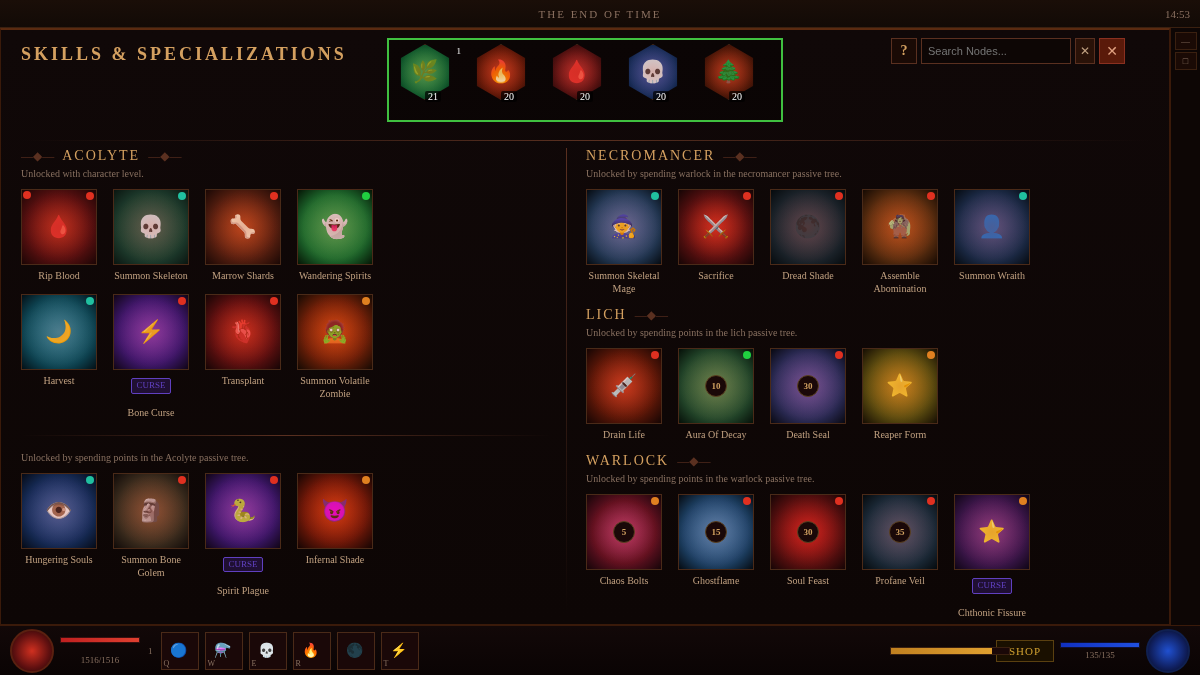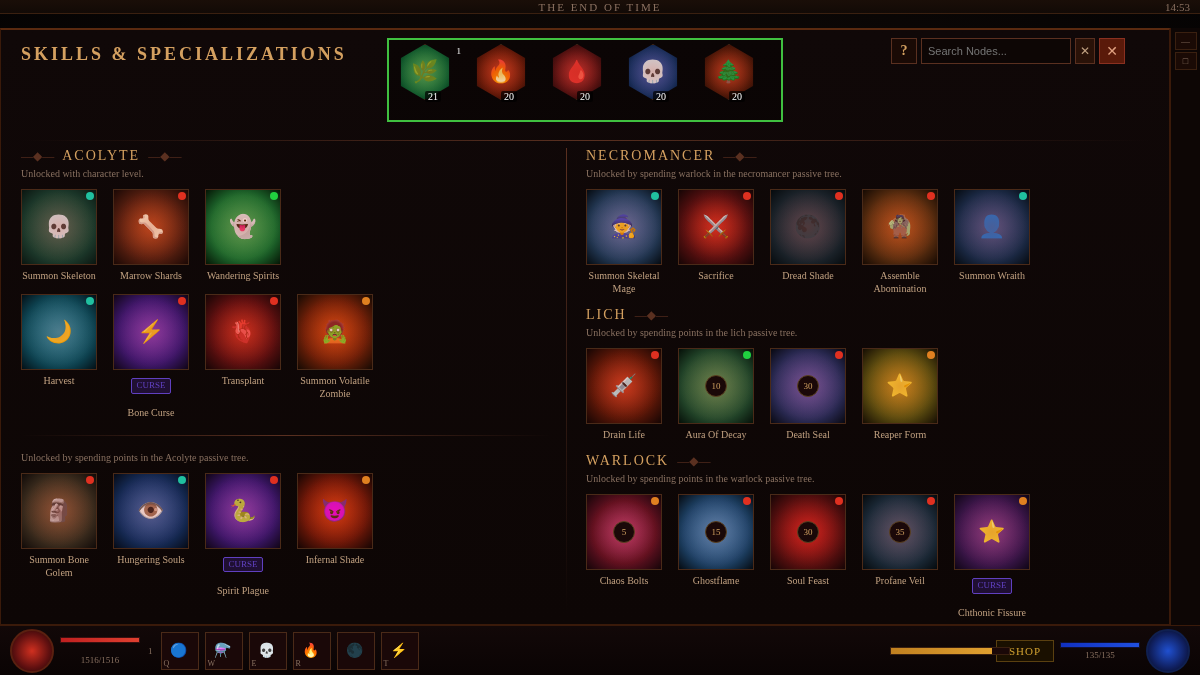--- a/index.html
+++ b/index.html
@@ -17,21 +17,21 @@
       inset: 0;
       background: radial-gradient(ellipse at center, #1a0f0a 0%, #0d0806 60%, #050303 100%);
     }
 
     
     .top-bar {
       position: absolute;
       top: 0;
       left: 0;
       right: 0;
-      height: 14px;
+      height: 28px;
       background: linear-gradient(180deg, #1a0e08 0%, #120a06 100%);
       border-bottom: 1px solid #3a2010;
       display: flex;
       align-items: center;
       justify-content: flex-end;
       padding: 0 10px;
     }
     .top-bar-title {
       position: absolute;
       left: 50%;
@@ -483,20 +483,21 @@
       background: #1a0808;
       border: 1px solid #5a4020;
       display: flex;
       align-items: center;
       justify-content: center;
       font-size: 9px;
       color: #d0a060;
       top: 50%;
       left: 50%;
       transform: translate(-50%, -50%);
+      font-weight: bold;
     }
 
     .bottom-health-orb {
       width: 44px;
       height: 44px;
       border-radius: 50%;
       background: radial-gradient(ellipse, #d03020 0%, #601010 60%, #1a0505 100%);
       border: 2px solid #5a2010;
     }
 
@@ -612,20 +613,30 @@
 
     <div class="section-header">
       <span class="divider-ornament">—◆—</span>
       <span class="section-title">ACOLYTE</span>
       <span class="divider-ornament">—◆—</span>
     </div>
     <div class="section-subtitle">Unlocked with character level.</div>
 
     <div class="skills-grid">
 
+      <div class="skill-item">
+        <div class="skill-icon-wrap">
+          <div class="skill-icon art-rip-blood">
+            <div class="skill-icon-inner">🩸</div>
+            <span class="skill-icon-gem gem-red"></span>
+          </div>
+          <span style="position:absolute;top:2px;left:2px;width:8px;height:8px;background:#e03020;border-radius:50%;"></span>
+        </div>
+        <div class="skill-name">Rip Blood</div>
+      </div>
 
       <div class="skill-item">
         <div class="skill-icon-wrap">
           <div class="skill-icon art-summon-skeleton">
             <div class="skill-icon-inner">💀</div>
             <span class="skill-icon-gem gem-teal"></span>
           </div>
         </div>
         <div class="skill-name">Summon Skeleton</div>
       </div>
@@ -696,36 +707,36 @@
     </div>
 
     <div class="h-divider" style="position:relative; left:0; right:0; margin:16px 0; width:100%;"></div>
 
     <div class="section-subtitle" style="margin-top:8px;">Unlocked by spending points in the Acolyte passive tree.</div>
 
     <div class="skills-grid" style="margin-top:8px;">
 
       <div class="skill-item">
         <div class="skill-icon-wrap">
+          <div class="skill-icon art-hungering-souls">
+            <div class="skill-icon-inner">👁️</div>
+            <span class="skill-icon-gem gem-teal"></span>
+          </div>
+        </div>
+        <div class="skill-name">Hungering Souls</div>
+      </div>
+
+      <div class="skill-item">
+        <div class="skill-icon-wrap">
           <div class="skill-icon art-summon-bone-golem">
             <div class="skill-icon-inner">🗿</div>
             <span class="skill-icon-gem gem-red"></span>
           </div>
         </div>
         <div class="skill-name">Summon Bone Golem</div>
-      </div>
-
-      <div class="skill-item">
-        <div class="skill-icon-wrap">
-          <div class="skill-icon art-hungering-souls">
-            <div class="skill-icon-inner">👁️</div>
-            <span class="skill-icon-gem gem-teal"></span>
-          </div>
-        </div>
-        <div class="skill-name">Hungering Souls</div>
       </div>
 
       <div class="skill-item">
         <div class="skill-icon-wrap">
           <div class="skill-icon art-spirit-plague">
             <div class="skill-icon-inner">🐍</div>
             <span class="skill-icon-gem gem-red"></span>
           </div>
         </div>
         <div class="skill-name curse">CURSE</div>

